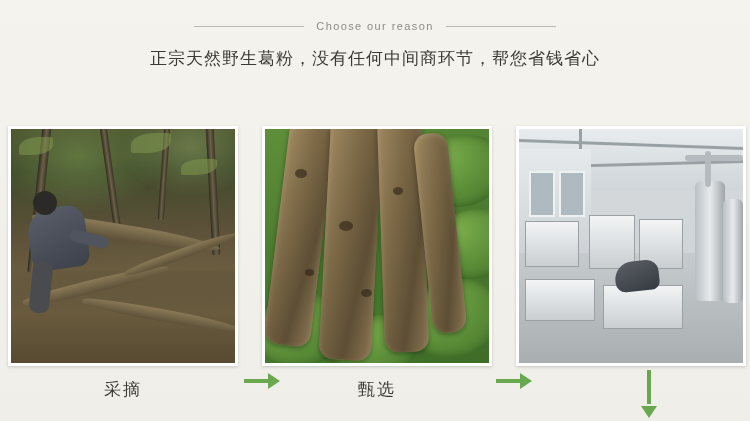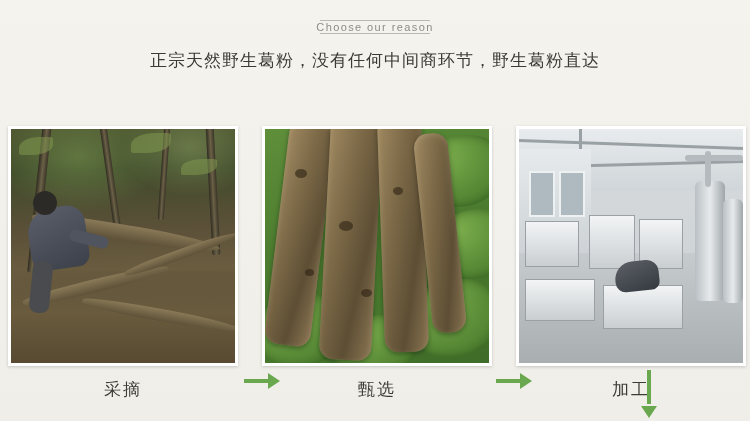--- a/index.html
+++ b/index.html
@@ -33,21 +33,20 @@
     color: #3e9a2f;
     letter-spacing: 3px;
     line-height: 38px;
     margin: 0;
   }
   .sub-row {
     display: flex;
     align-items: center;
     justify-content: center;
     margin-top: 6px;
-    flex-direction: column;
   }
   .sub-line {
     width: 110px;
     height: 1px;
     background: #b9b9b0;
   }
   .sub-title {
     font-family: "Liberation Sans", sans-serif;
     font-size: 11px;
     color: #8d8d85;
@@ -306,21 +305,21 @@
 <body>
 
 <div class="page">
 
   <div class="header">
     <div class="sub-row">
       <span class="sub-line"></span>
       <span class="sub-title">Choose our reason</span>
       <span class="sub-line"></span>
     </div>
-    <div class="desc">正宗天然野生葛粉，没有任何中间商环节，野生葛粉直达</div>
+    <div class="desc">正宗天然野生葛粉，没有任何中间商环节，帮您省钱省心</div>
   </div>
 
   <div class="steps">
 
     <div class="card c1">
       <div class="photo p1">
         <div class="trunk t1"></div>
         <div class="trunk t2"></div>
         <div class="trunk t3"></div>
         <div class="trunk t4"></div>
@@ -386,20 +385,19 @@
       <span class="head"></span>
     </div>
     <div class="arrow a2">
       <span class="shaft"></span>
       <span class="head"></span>
     </div>
   </div>
 
   <div class="caption c2">甄选</div>
   <div class="caption c1">采摘</div>
-  <div class="caption c3">加工</div>
 
   <div class="arrow-down">
     <span class="shaft"></span>
     <span class="head"></span>
   </div>
 
 </div>
 
 </body></html>

